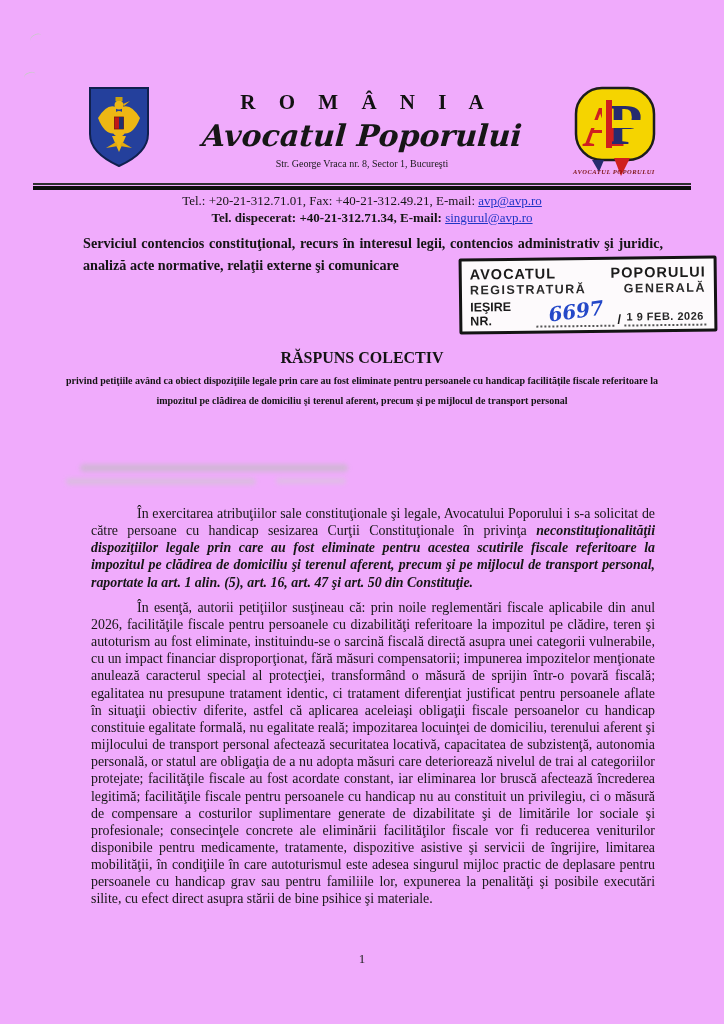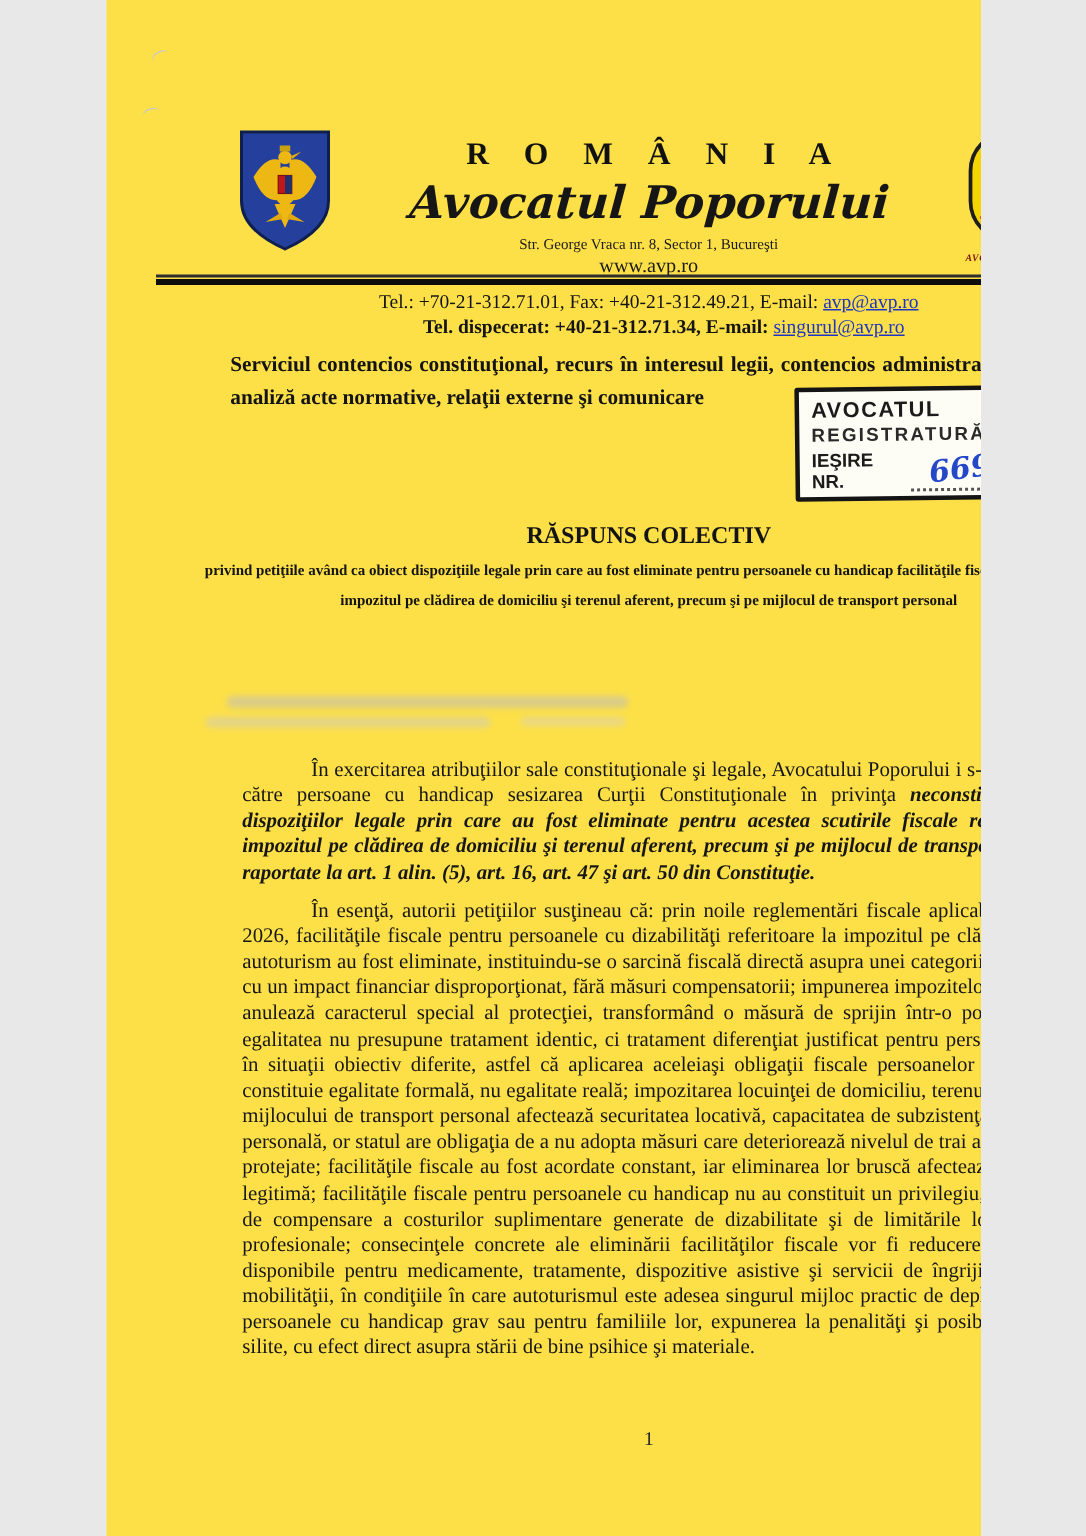--- a/index.html
+++ b/index.html
@@ -1,18 +1,18 @@
 <!DOCTYPE html>
 <html><head>
 <meta charset="utf-8">
 <style>
   html,body{margin:0;padding:0;background:#e8e8e8;}
   .page{
-    position:relative;width:583px;height:1024px;margin:0 auto;
-    background:#fde047;color:#1d1d1d;overflow:hidden;
+    position:relative;width:724px;height:1024px;margin:0 auto;
+    background:#f0abfc;color:#1d1d1d;overflow:hidden;
     font-family:"Liberation Serif", serif;
   }
   
   .pencil{position:absolute;width:12px;height:7px;border-top:1.5px solid #c9c9c9;border-radius:60%;}
   .pencil.m1{left:30px;top:34px;transform:rotate(-28deg);}
   .pencil.m2{left:24px;top:72px;transform:rotate(-18deg);}
 
   
   .coa{position:absolute;left:88px;top:86px;}
   .hdr-center{position:absolute;left:172px;top:90px;width:380px;text-align:center;}
@@ -96,21 +96,20 @@
       <path d="M44,62 l-10,-6 -2,4z" fill="#e3a90f"></path>
       <rect x="26.5" y="31" width="9" height="12" fill="#c01818" stroke="#7d1010" stroke-width="0.8"></rect>
       <rect x="31" y="31" width="4.5" height="12" fill="#20306e"></rect>
     </svg>
   </div>
 
   <div class="hdr-center">
     <div class="country">R O M Â N I A</div>
     <div class="institution">Avocatul Poporului</div>
     <div class="address">Str. George Vraca nr. 8, Sector 1, Bucureşti</div>
-    <div class="website">www.avp.ro</div>
   </div>
 
   <div class="ap-logo">
     <svg width="104" height="92" viewBox="0 0 104 92">
       <rect x="14" y="2" width="78" height="72" rx="26" fill="#f5d400" stroke="#1d1d1d" stroke-width="2.5"></rect>
       <text x="20" y="60" font-family="Liberation Serif, serif" font-size="58" font-weight="bold" fill="#cf1f1f">A</text>
       <text x="46" y="58" font-family="Liberation Serif, serif" font-size="56" font-weight="bold" fill="#262b6e">P</text>
       <rect x="22" y="34" width="60" height="8" fill="#f5d400"></rect>
       <rect x="40" y="12" width="8" height="52" fill="#f5d400"></rect>
       <path d="M44,14 h6 v48 h-6z" fill="#cf1f1f"></path>
@@ -119,21 +118,21 @@
     </svg>
     <div class="ap-caption">AVOCATUL POPORULUI</div>
   </div>
 
   <div class="rule">
     <div class="thin"></div>
     <div class="thick"></div>
   </div>
 
   <div class="contact">
-    <div><span>Tel.: +70-21-312.71.01, Fax: +40-21-312.49.21, E-mail: </span><span class="email-link">avp@avp.ro</span></div>
+    <div><span>Tel.: +20-21-312.71.01, Fax: +40-21-312.49.21, E-mail: </span><span class="email-link">avp@avp.ro</span></div>
     <div><b><span>Tel. dispecerat: +40-21-312.71.34, E-mail: </span></b><span class="email-link">singurul@avp.ro</span></div>
   </div>
 
   <div class="department">Serviciul contencios constituţional, recurs în interesul legii, contencios administrativ şi juridic, analiză acte normative, relaţii externe şi comunicare</div>
 
   <div class="stamp">
     <div class="stamp-row1">
       <span>AVOCATUL</span>
       <span>POPORULUI</span>
     </div>

